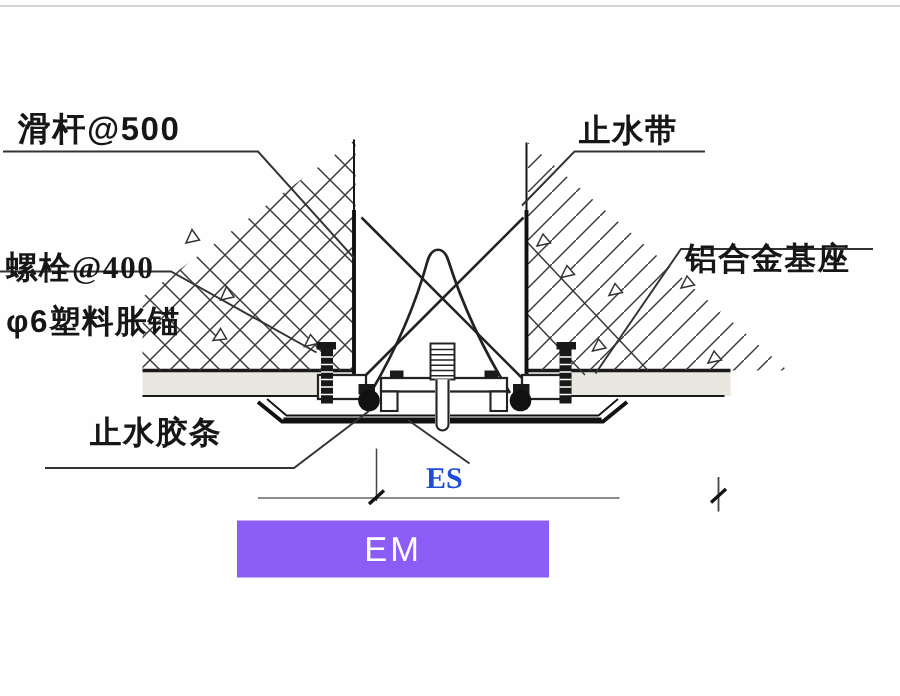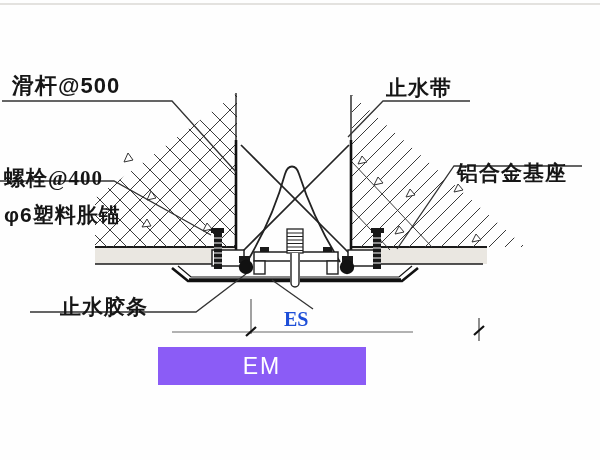--- a/index.html
+++ b/index.html
@@ -172,21 +172,21 @@
 
   <div class="lbl" style="left:12px;top:75px;font-size:22px;">滑杆@500</div>
 
   <div class="lbl" style="left:386px;top:77px;">止水带</div>
 
   <div class="lbl" style="left:4px;top:156px;margin-top:48px;">φ6塑料胀锚</div>
   <div class="lbl" style="left:4px;top:168px;font-family:Liberation Serif, serif;">螺栓@400</div>
 
   <div class="lbl" style="left:457px;top:142px;margin-top:20px;">铝合金基座</div>
 
-  <div class="lbl" style="left:60px;top:296px;">止水胶条</div>
+  <div class="lbl" style="left:60px;top:278px;">止水胶条</div>
 
 
   <div class="dim-lbl" style="left:284px;top:309px;">ES</div>
 
   <div class="em-badge">
     <span>EM</span>
   </div>
 
 </div>
 

